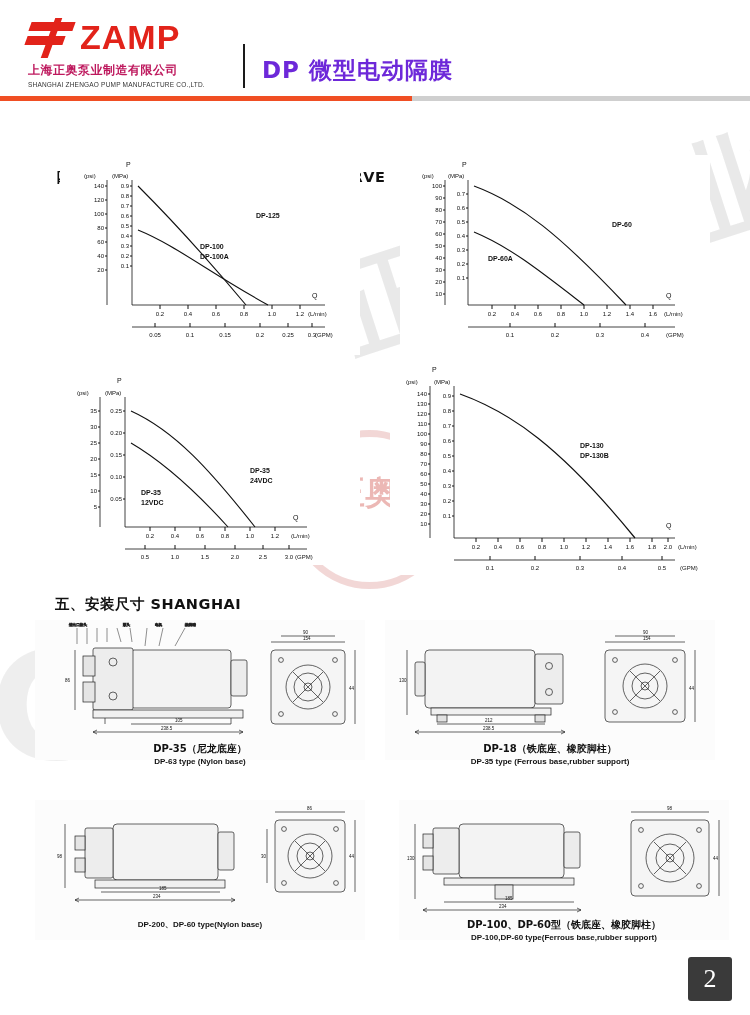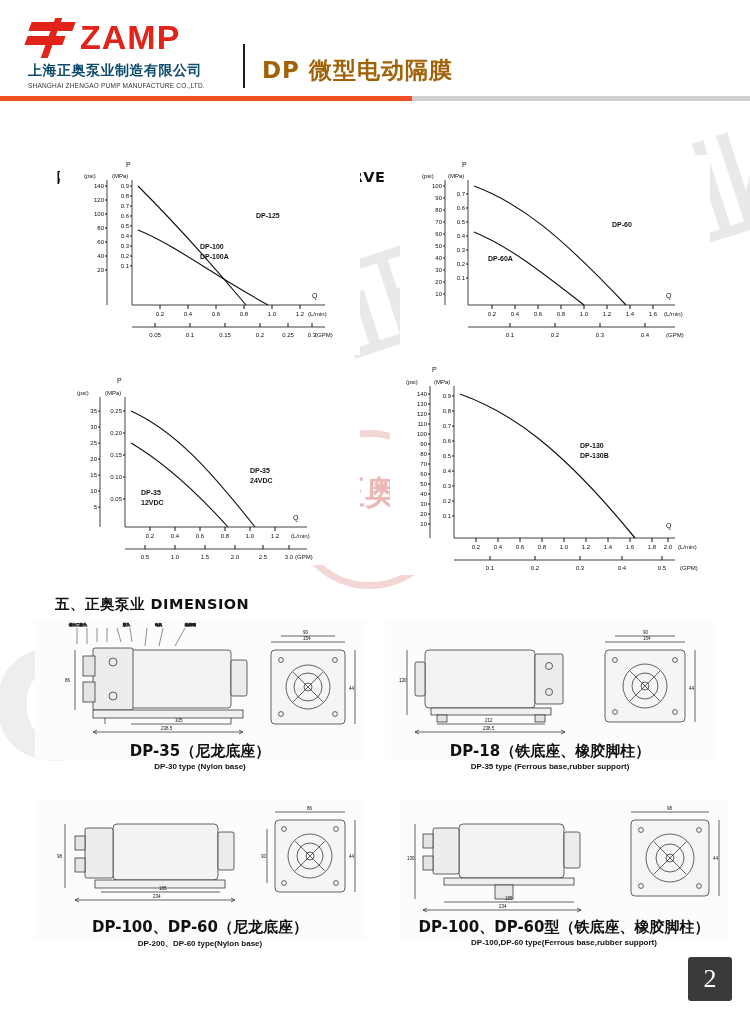--- a/index.html
+++ b/index.html
@@ -35,32 +35,32 @@
   .logo-mark .stem{
     position:absolute;left:20px;top:2px;width:7px;height:40px;
     background:#e2231a;transform:skewX(-20deg);
   }
   .logo-text{
     font-family:"Liberation Sans", sans-serif;
     font-size:34px;font-weight:bold;color:#e2231a;
     letter-spacing:1px;line-height:34px;
   }
   .logo-cn{
-    font-size:14px;color:#0c4a6e;font-weight:bold;letter-spacing:0.5px;
+    font-size:12px;color:#be185d;font-weight:bold;letter-spacing:0.5px;
     margin-top:2px;white-space:nowrap;
   }
   .logo-en{
     font-size:6.5px;color:#333;letter-spacing:0.2px;margin-top:2px;white-space:nowrap;
   }
   .header-divider{
     position:absolute;left:243px;top:44px;width:2px;height:44px;background:#1a1a1a;
   }
   .header-title{
     position:absolute;left:262px;top:55px;
-    font-size:23px;font-weight:bold;color:#a16207;letter-spacing:1px;
+    font-size:23px;font-weight:bold;color:#6d28d9;letter-spacing:1px;
     font-family:"DejaVu Sans","Liberation Sans",sans-serif;
   }
   .header-rule{
     position:absolute;left:0;top:96px;width:750px;height:5px;
     background:linear-gradient(to right,#f04e23 0%, #f04e23 55%, #cfcfcf 55%, #cfcfcf 100%);
   }
   
   .wm{
     position:absolute;pointer-events:none;user-select:none;
     color:#d8d8d8;opacity:.55;font-weight:bold;
@@ -93,21 +93,21 @@
   }
   .chart svg{display:block;}
   
   .dim{
     position:absolute;background:#fcfcfc;
   }
   .dim-cap{
     position:absolute;text-align:center;width:100%;
   }
   .dim-cap .cn{
-    font-size:15px;font-weight:bold;color:#111;
+    font-size:10px;font-weight:bold;color:#111;
     font-family:"DejaVu Sans","Liberation Sans",sans-serif;
   }
   .dim-cap .en{
     font-size:8px;font-weight:bold;color:#111;margin-top:1px;
   }
   
   .pagenum{
     position:absolute;right:18px;bottom:14px;width:44px;height:44px;
     background:#3a3a3a;color:#fff;border-radius:3px;
     font-size:26px;display:flex;align-items:center;justify-content:center;
@@ -500,21 +500,21 @@
           <text x="272" y="210">0.5</text>
     </g>
     <text x="290" y="210">(GPM)</text>
     <path d="M70,34 C120,52 170,86 245,178" fill="none" stroke="#111" stroke-width="1.2"></path>
     <text x="190" y="88" font-size="7" font-weight="bold">DP-130</text>
     <text x="190" y="98" font-size="7" font-weight="bold">DP-130B</text>
   </g>
 </svg>
 </div>
 
-<div class="section-h" style="left:55px;top:595px;">五、正奥泵业 DIMENSION</div>
+<div class="section-h" style="left:55px;top:595px;">五、安装尺寸 SHANGHAI</div>
 
 <div class="dim" style="left:35px;top:620px;width:330px;height:140px;">
 <svg width="330" height="140" viewBox="0 0 330 140">
   <g stroke="#222" fill="none" stroke-width="0.7" font-family="Liberation Sans, sans-serif" font-size="4.5">
 
     <g stroke-width="0.5">
       <line x1="42" y1="8" x2="42" y2="24"></line>
           <line x1="52" y1="8" x2="52" y2="24"></line>
       <line x1="62" y1="8" x2="62" y2="22"></line>
           <line x1="72" y1="8" x2="72" y2="22"></line>
@@ -563,21 +563,21 @@
     <line x1="236" y1="22" x2="310" y2="22"></line>
     <text x="268" y="20" stroke="none" fill="#111">154</text>
     <line x1="246" y1="16" x2="300" y2="16"></line>
     <text x="268" y="14" stroke="none" fill="#111">90</text>
     <line x1="320" y1="30" x2="320" y2="104"></line>
     <text x="314" y="70" stroke="none" fill="#111">44</text>
   </g>
 </svg>
 <div class="dim-cap" style="left:0;top:122px;">
   <div class="cn">DP-35（尼龙底座）</div>
-  <div class="en">DP-30 type (Nylon base)</div>
+  <div class="en">DP-63 type (Nylon base)</div>
 </div>
 </div>
 
 <div class="dim" style="left:385px;top:620px;width:330px;height:140px;">
 <svg width="330" height="140" viewBox="0 0 330 140">
   <g stroke="#222" fill="none" stroke-width="0.7" font-family="Liberation Sans, sans-serif" font-size="4.5">
     <rect x="40" y="30" width="110" height="58" rx="4" fill="#f3f3f3"></rect>
     <rect x="30" y="42" width="10" height="34" rx="2" fill="#eaeaea"></rect>
     <rect x="150" y="34" width="28" height="50" rx="2" fill="#ededed"></rect>
     <circle cx="164" cy="46" r="3.5"></circle>
@@ -644,21 +644,20 @@
         <circle cx="301" cy="83" r="2.4"></circle>
     <line x1="240" y1="12" x2="310" y2="12"></line>
     <text x="272" y="10" stroke="none" fill="#111">86</text>
     <line x1="320" y1="20" x2="320" y2="92"></line>
     <text x="314" y="58" stroke="none" fill="#111">44</text>
     <line x1="232" y1="29" x2="232" y2="83"></line>
     <text x="226" y="58" stroke="none" fill="#111">30</text>
   </g>
 </svg>
 <div class="dim-cap" style="left:0;top:118px;">
-  <div class="cn">DP-100、DP-60（尼龙底座）</div>
   <div class="en">DP-200、DP-60 type(Nylon base)</div>
 </div>
 </div>
 
 <div class="dim" style="left:399px;top:800px;width:330px;height:140px;">
 <svg width="330" height="140" viewBox="0 0 330 140">
   <g stroke="#222" fill="none" stroke-width="0.7" font-family="Liberation Sans, sans-serif" font-size="4.5">
     <rect x="60" y="24" width="105" height="54" rx="4" fill="#f3f3f3"></rect>
     <rect x="34" y="28" width="26" height="46" rx="2" fill="#ededed"></rect>
     <rect x="24" y="34" width="10" height="14" fill="#e5e5e5"></rect>

